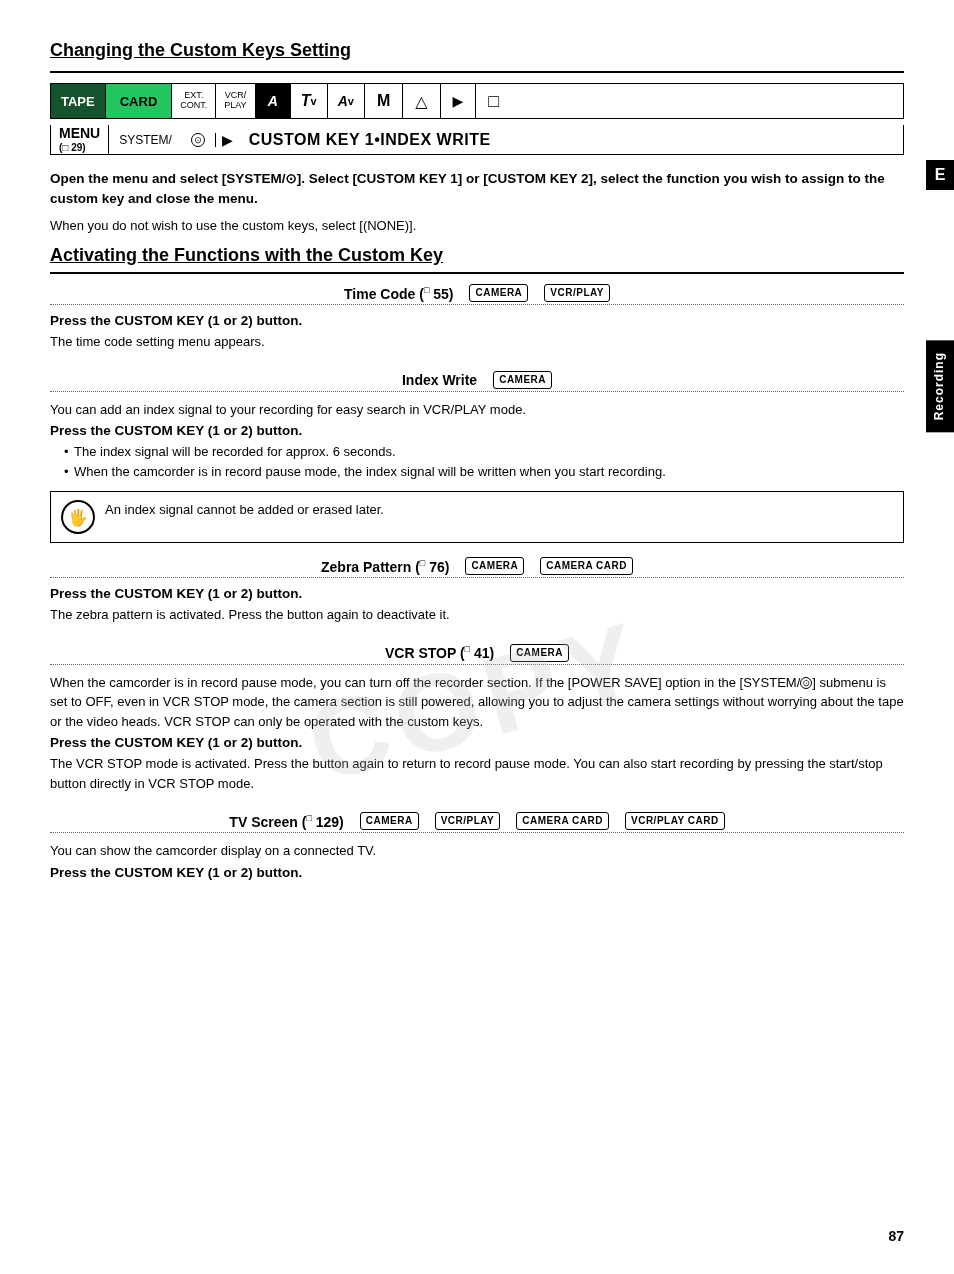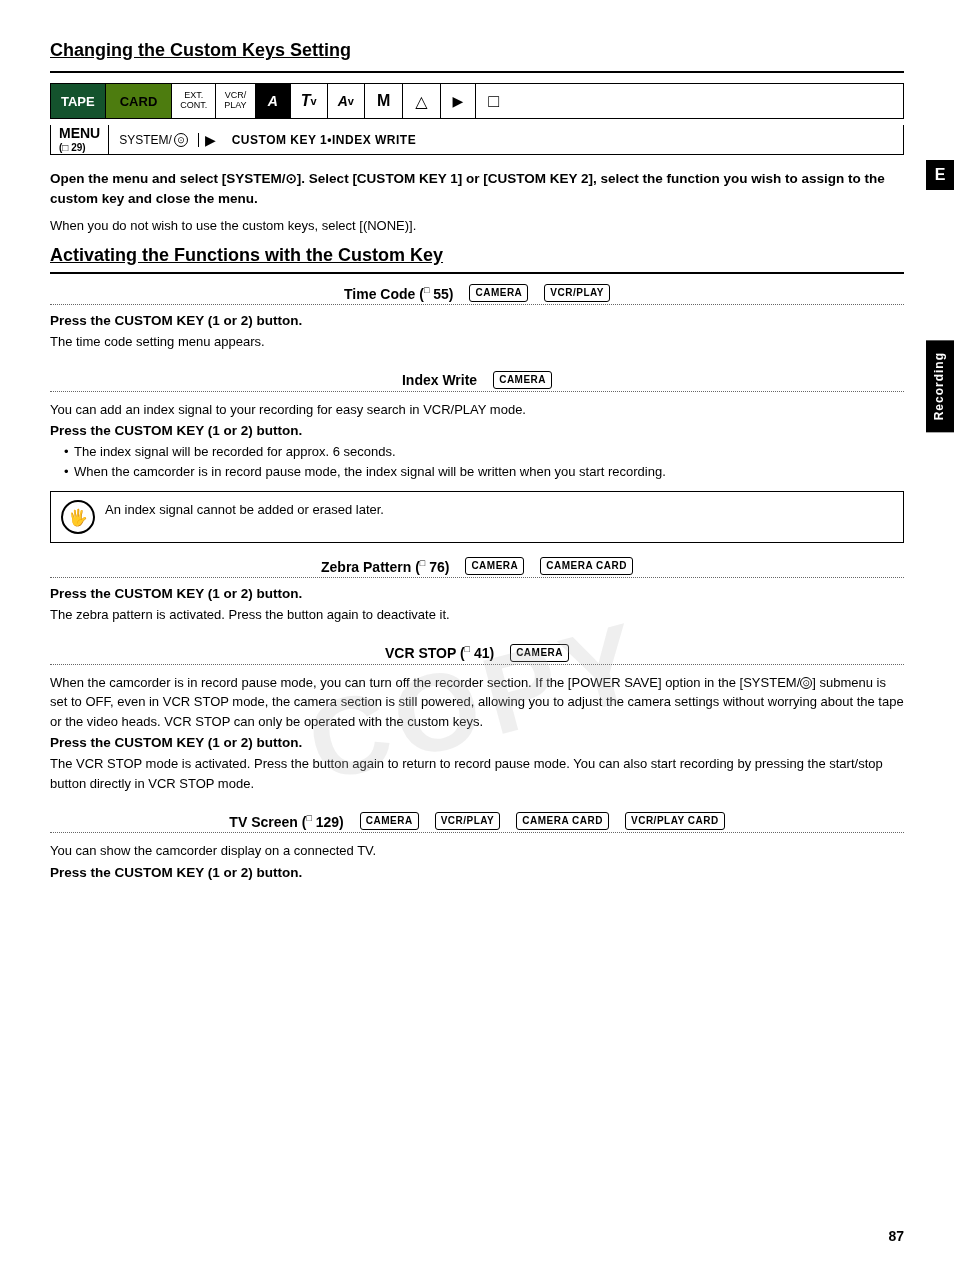--- a/index.html
+++ b/index.html
@@ -96,21 +96,21 @@
     }
 
     .menu-tab-card {
       display: flex;
       align-items: center;
       justify-content: center;
       padding: 0 14px;
       font-size: 13px;
       font-weight: bold;
       border-right: 1.5px solid #000;
-      background: #4d7c0f;
+      background: #22c55e;
     }
 
     .menu-spacer {
       display: flex;
       align-items: center;
       justify-content: center;
       padding: 0 8px;
       font-size: 9px;
       border-right: 1.5px solid #000;
       color: #000;
@@ -209,32 +209,32 @@
       line-height: 1.2;
       text-align: center;
     }
 
     .menu-system {
       font-size: 12px;
       padding: 0 10px;
       display: flex;
       align-items: center;
       border-right: 1.5px solid #000;
-      gap: 2px;
+      gap: 19px;
     }
 
     .menu-arrow {
       padding: 0 6px;
       font-size: 14px;
       display: flex;
       align-items: center;
     }
 
     .menu-custom-key {
-      font-size: 12px;
+      font-size: 16px;
       font-weight: bold;
       padding: 0 10px;
       display: flex;
       align-items: center;
       letter-spacing: 0.5px;
     }
 
     
     .intro-bold {
       font-weight: bold;

